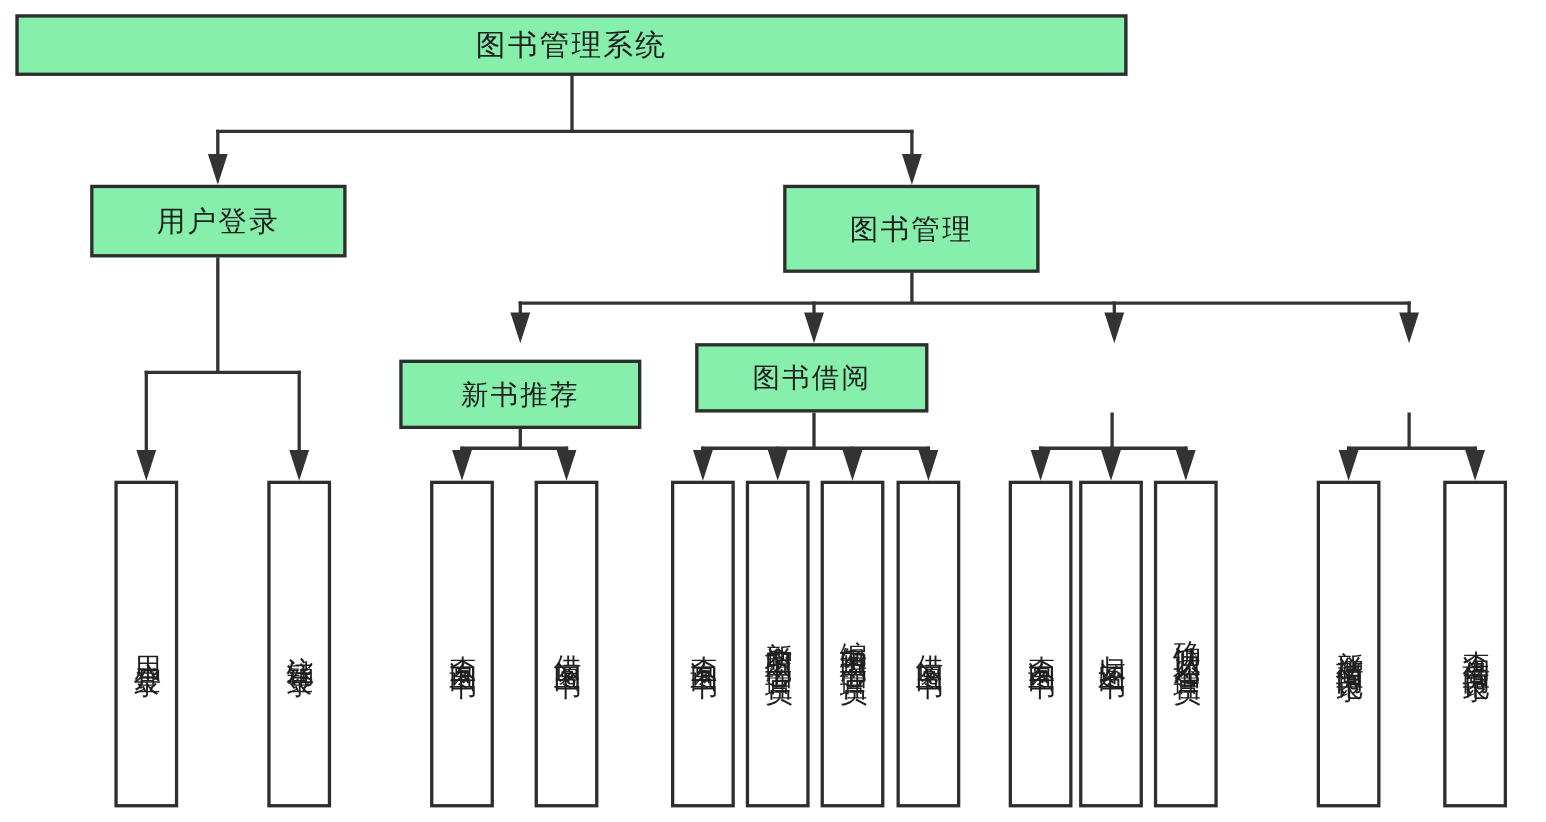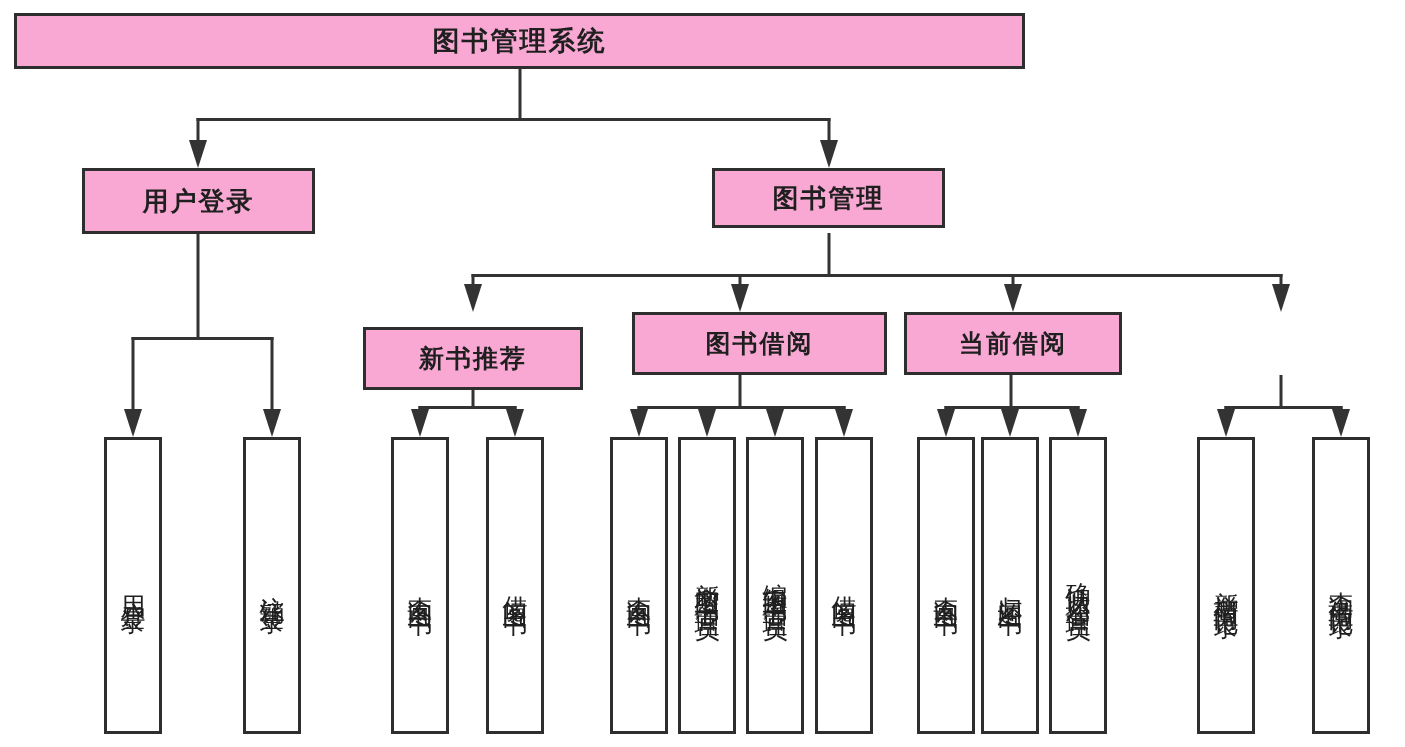--- a/index.html
+++ b/index.html
@@ -10,28 +10,27 @@
     background: #ffffff;
     font-family: "Liberation Sans", sans-serif;
     color: #1f1f1f;
     overflow: hidden;
   }
   #wires { position: absolute; left: 0; top: 0; width: 1405px; height: 747px; }
   .hbox {
     position: absolute;
     box-sizing: border-box;
     border: 3px solid #2e2e2e;
-    background: #f9a8d4;
+    background: #86efac;
     display: flex;
     align-items: center;
     justify-content: center;
     font-size: 25px;
     letter-spacing: 2px;
     white-space: nowrap;
-    font-weight: bold;
   }
   .hbox.root { font-size: 27px; }
   .hbox.lvl2 { font-size: 26px; }
   .vbox {
     position: absolute;
     box-sizing: border-box;
     border: 3px solid #2e2e2e;
     background: #ffffff;
     top: 437px;
     width: 58px;
@@ -135,25 +134,24 @@
       <line x1="1226" y1="406" x2="1226" y2="411"></line>
       <line x1="1341" y1="406" x2="1341" y2="411"></line>
       <polygon points="1217,409 1235,409 1226,437" stroke="none"></polygon>
       <polygon points="1332,409 1350,409 1341,437" stroke="none"></polygon>
     </g>
   </svg>
 
   <div class="hbox root" style="left:14px; top:13px; width:1011px; height:56px;">图书管理系统</div>
 
   <div class="hbox lvl2" style="left:82px; top:168px; width:233px; height:66px;">用户登录</div>
-  <div class="hbox lvl2" style="left:712px; top:168px; width:233px; height:60px;">图书管理</div>
+  <div class="hbox lvl2" style="left:712px; top:168px; width:233px; height:80px;">图书管理</div>
 
   <div class="hbox" style="left:363px; top:327px; width:220px; height:63px;">新书推荐</div>
-  <div class="hbox" style="left:632px; top:312px; width:255px; height:63px;text-align:center;">图书借阅</div>
-  <div class="hbox" style="left:904px; top:312px; width:218px; height:63px;">当前借阅</div>
+  <div class="hbox" style="left:632px; top:312px; width:212px; height:63px;text-align:center;">图书借阅</div>
 
   <div class="vbox" style="left:104px;">
     <span>用户登录</span>
   </div>
   <div class="vbox" style="left:243px;">
     <span>注销登录</span>
   </div>
 
   <div class="vbox" style="left:391px;">
     <span>查询图书</span>

